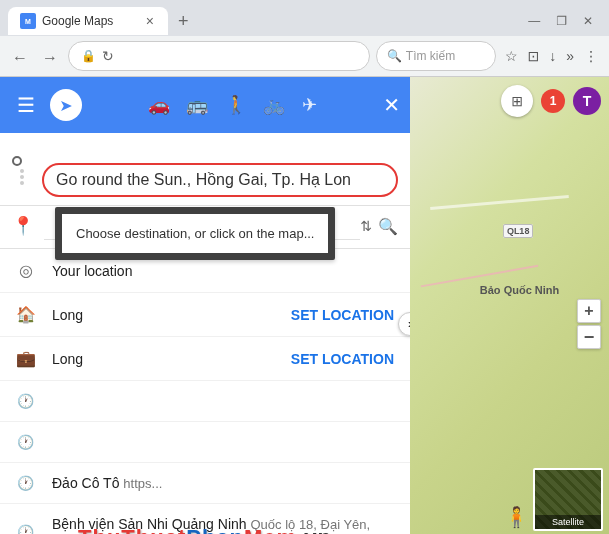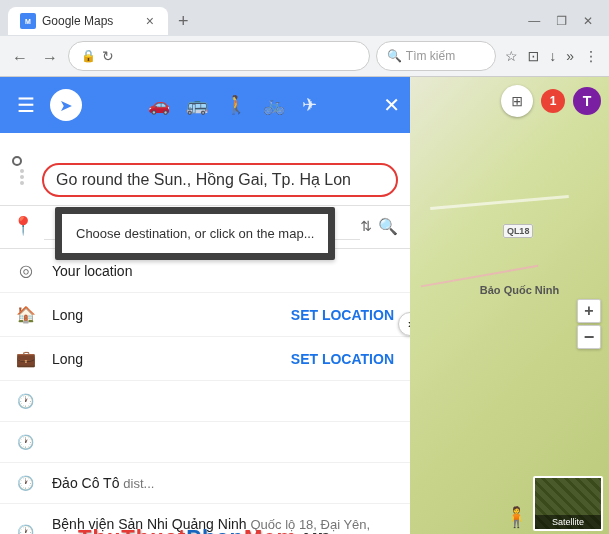--- a/index.html
+++ b/index.html
@@ -310,21 +310,21 @@
       color: #555;
       box-shadow: 0 1px 3px rgba(0,0,0,0.2);
     }
 
     
     .satellite-thumb {
       position: absolute;
       bottom: 40px;
       right: 6px;
       width: 70px;
-      height: 55px;
+      height: 63px;
       background: #4a5a2a;
       border: 2px solid #fff;
       border-radius: 2px;
       overflow: hidden;
       cursor: pointer;
     }
     .satellite-label {
       position: absolute;
       bottom: 0;
       left: 0;
@@ -530,21 +530,21 @@
 
       <div class="suggestion-item">
         <span class="sugg-icon" style="font-size:14px;color:#9e9e9e;">🕐</span>
       </div>
 
       <div class="suggestion-item">
         <span class="sugg-icon" style="font-size:14px;color:#9e9e9e;">🕐</span>
         <div class="sugg-content">
           <div class="sugg-title">
             <span>Đảo Cô Tô</span>
-            <span style="color:#757575;font-weight:normal;font-size:13px;"> dist...</span>
+            <span style="color:#757575;font-weight:normal;font-size:13px;"> https...</span>
           </div>
         </div>
       </div>
 
       <div class="suggestion-item">
         <span class="sugg-icon" style="font-size:14px;color:#9e9e9e;">🕐</span>
         <div class="sugg-content">
           <div class="sugg-title">
             <span>Bệnh viện Sản Nhi Quảng Ninh</span>
             <span style="color:#757575;font-weight:normal;font-size:13px;"> Quốc lộ 18, Đại Yên, Thàn...</span>

